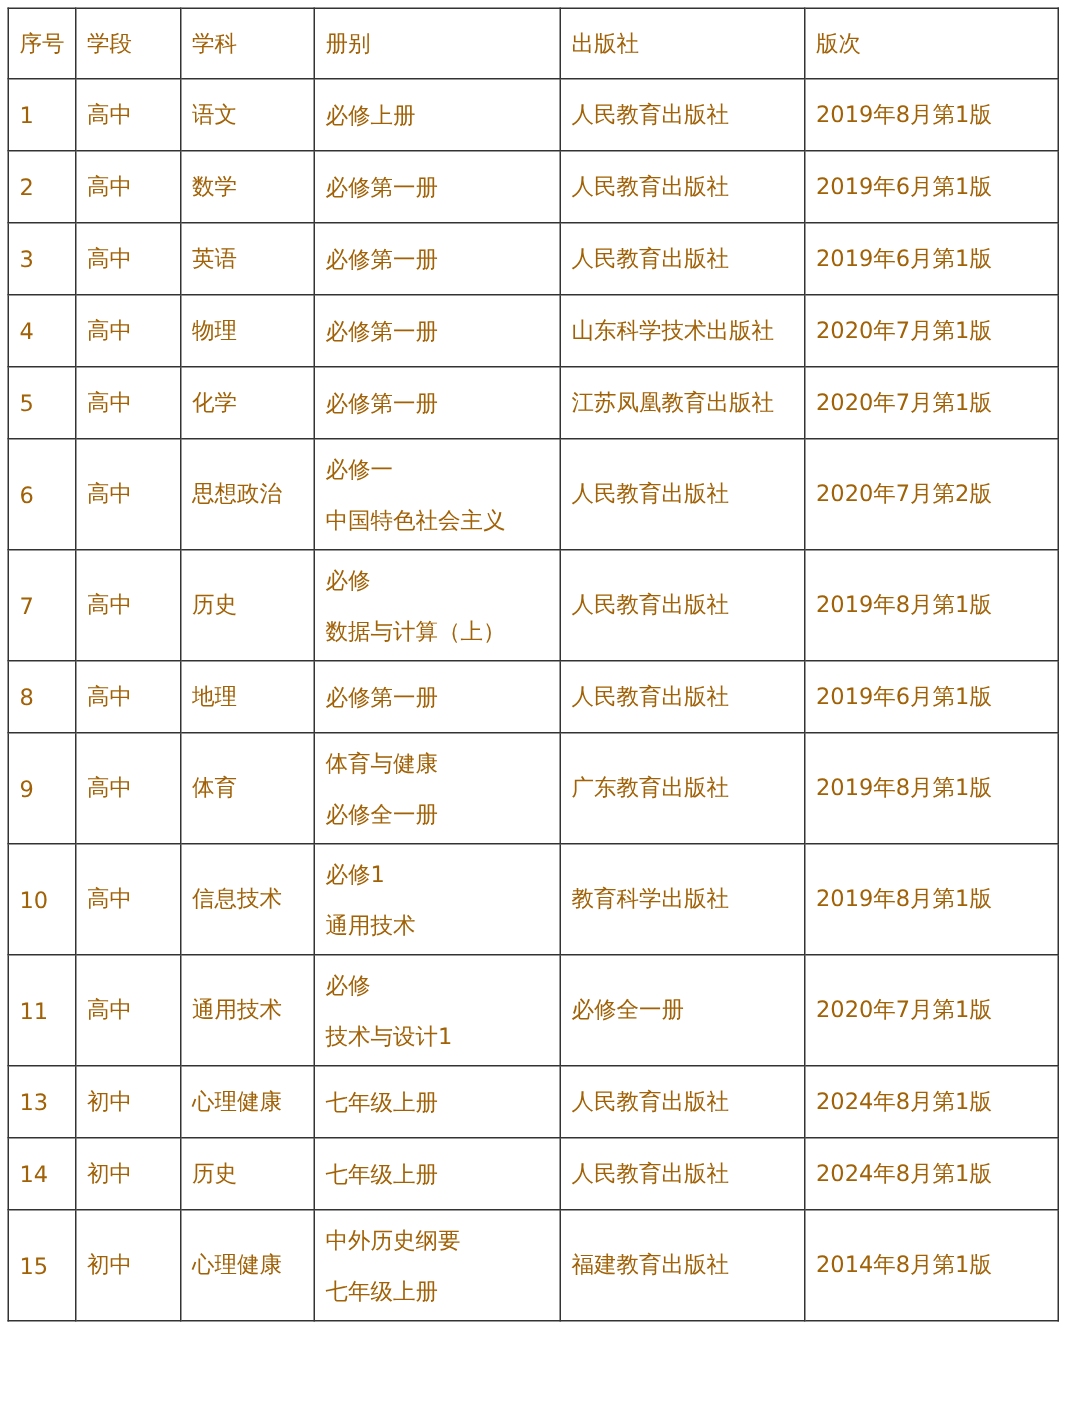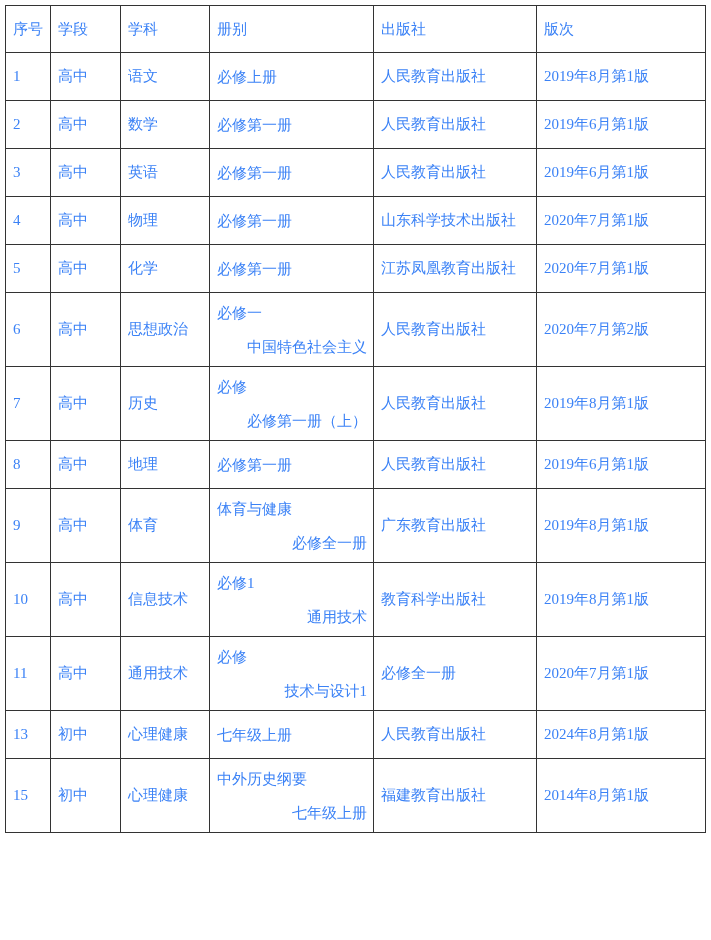--- a/index.html
+++ b/index.html
@@ -12,42 +12,40 @@
     width: 711px;
     height: 940px;
     background: #ffffff;
     box-sizing: border-box;
     padding: 5px 0 0 5px;
   }
   table.booklist {
     border-collapse: collapse;
     table-layout: fixed;
     width: 700px;
-    color: #3b82f6;
+    color: #a16207;
     font-size: 15px;
-    font-family: Liberation Serif, serif;
   }
   table.booklist td {
     border: 1px solid #333333;
     padding: 4px 6px 4px 7px;
     vertical-align: middle;
     text-align: left;
     overflow: hidden;
     font-weight: normal;
   }
   tr.r-h  { height: 47px; }
   tr.r-s  { height: 48px; }
   tr.r-d  { height: 74px; }
   td p {
     margin: 0;
     line-height: 20px;
   }
   td p + p {
     margin-top: 14px;
-    text-align: right;
   }
   col.c-index     { width: 45px;  }
   col.c-stage     { width: 70px;  }
   col.c-subject   { width: 89px;  }
   col.c-volume    { width: 164px; }
   col.c-publisher { width: 163px; }
   col.c-edition   { width: 169px; }
 </style>
 </head>
 <body>
@@ -138,21 +136,21 @@
         <td>人民教育出版社</td>
         <td>2020年7月第2版</td>
       </tr>
 
       <tr class="r-d">
         <td>7</td>
         <td>高中</td>
         <td>历史</td>
         <td>
           <p>必修</p>
-          <p>必修第一册（上）</p>
+          <p>数据与计算（上）</p>
         </td>
         <td>人民教育出版社</td>
         <td>2019年8月第1版</td>
       </tr>
 
       <tr class="r-s">
         <td>8</td>
         <td>高中</td>
         <td>地理</td>
         <td>
@@ -203,20 +201,30 @@
         <td>13</td>
         <td>初中</td>
         <td>心理健康</td>
         <td>
             <p>七年级上册</p>
           </td>
         <td>人民教育出版社</td>
         <td>2024年8月第1版</td>
       </tr>
 
+      <tr class="r-s">
+        <td>14</td>
+        <td>初中</td>
+        <td>历史</td>
+        <td>
+            <p>七年级上册</p>
+          </td>
+        <td>人民教育出版社</td>
+        <td>2024年8月第1版</td>
+      </tr>
 
       <tr class="r-d">
         <td>15</td>
         <td>初中</td>
         <td>心理健康</td>
         <td>
           <p>中外历史纲要</p>
           <p>七年级上册</p>
         </td>
         <td>福建教育出版社</td>

